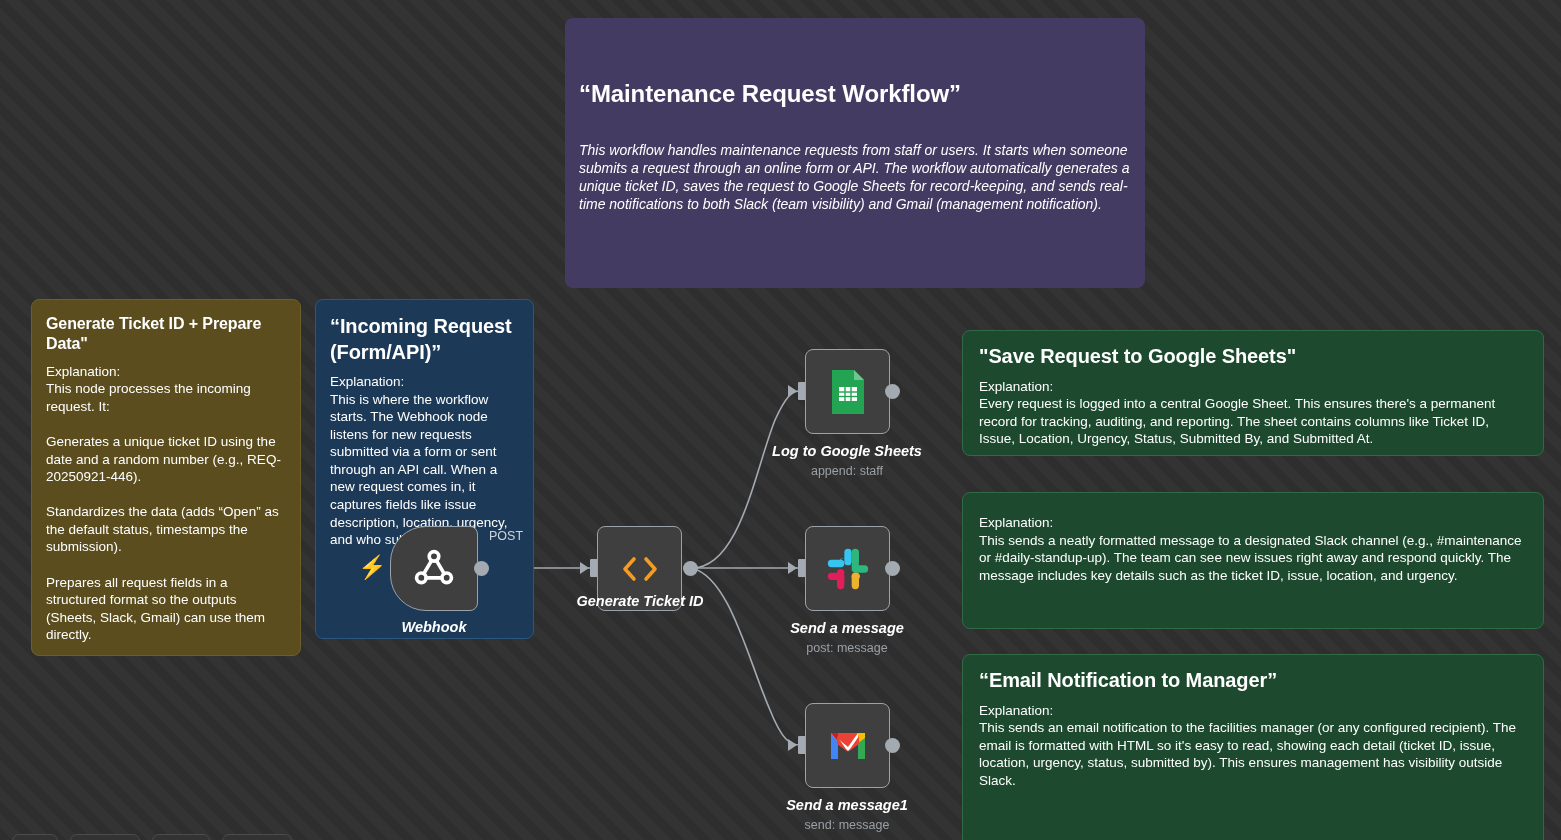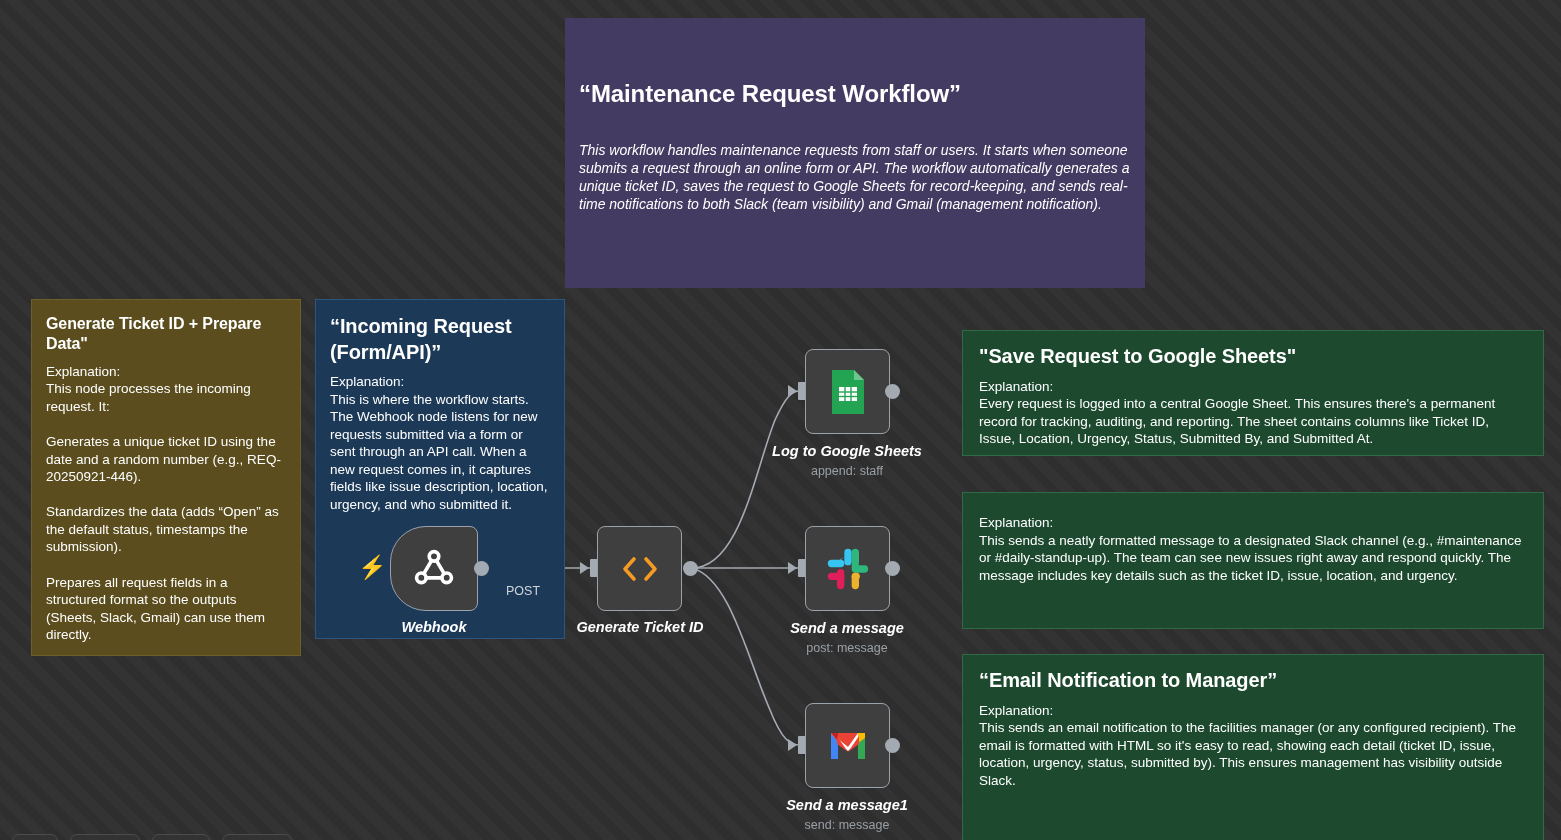--- a/index.html
+++ b/index.html
@@ -21,21 +21,21 @@
     background-image: repeating-linear-gradient(
       45deg,
       #2e2e2e 0px, #2e2e2e 9px,
       #333333 9px, #333333 19px
     );
   }
 
   
   .note {
     position: absolute;
-    border-radius: 0;
+    border-radius: 8px;
     overflow: hidden;
     color: #ffffff;
   }
   .note-title {
     font-weight: bold;
     line-height: 1.28;
     letter-spacing: -0.1px;
   }
   .note-body {
     line-height: 1.30;
@@ -56,21 +56,21 @@
     left: 31px; top: 299px; width: 270px; height: 357px;
     background: #5b4d1d;
     border: 1px solid #6e5f2a;
     padding: 14px 14px 0 14px;
   }
   #note-ticket .note-title { font-size: 16px; }
   #note-ticket .note-body  { font-size: 13.5px; margin-top: 8px; }
 
   
   #note-incoming {
-    left: 315px; top: 299px; width: 250px; height: 340px;
+    left: 315px; top: 299px; width: 219px; height: 340px;
     background: #1c3a58;
     border: 1px solid #2b567e;
     padding: 14px 14px 0 14px;
   }
   #note-incoming .note-title { font-size: 20px; }
   #note-incoming .note-body  { font-size: 13.5px; margin-top: 8px; }
 
   
   .note-green {
     background: #1d4a2e;
@@ -248,33 +248,33 @@
         <circle cx="12" cy="5.4" r="2.5"></circle>
         <circle cx="5.4" cy="16.6" r="2.5"></circle>
         <circle cx="18.6" cy="16.6" r="2.5"></circle>
         <path d="M 10.7 7.6 L 6.7 14.4"></path>
         <path d="M 13.3 7.6 L 17.3 14.4"></path>
         <path d="M 7.9 16.6 L 16.1 16.6"></path>
       </g>
     </svg>
   </div>
   <div class="port-out" style="left:474px; top:561px;"></div>
-  <div class="post-label" style="left:489px; top:584px;margin-left:17px;">POST</div>
+  <div class="post-label" style="left:489px; top:529px;">POST</div>
   <div class="node-label" style="left:434px; top:619px;">Webhook</div>
 
   <div class="arrow-in" style="left:580px; top:562px;"></div>
   <div class="port-in" style="left:590px; top:559px;"></div>
   <div class="node" style="left:597px; top:526px;">
     <svg width="44" height="34" viewBox="0 0 44 34">
       <path d="M 16 7 L 7 17 L 16 27" stroke="#f59b23" stroke-width="3.6" fill="none" stroke-linecap="round" stroke-linejoin="round"></path>
       <path d="M 28 7 L 37 17 L 28 27" stroke="#f59b23" stroke-width="3.6" fill="none" stroke-linecap="round" stroke-linejoin="round"></path>
     </svg>
   </div>
   <div class="port-out" style="left:683px; top:561px;"></div>
-  <div class="node-label" style="left:640px; top:619px;text-align:right;">Generate Ticket ID</div>
+  <div class="node-label" style="left:640px; top:593px;text-align:right;">Generate Ticket ID</div>
 
   <div class="arrow-in" style="left:788px; top:385px;"></div>
   <div class="port-in" style="left:798px; top:382px;"></div>
   <div class="node" style="left:805px; top:349px;">
     <svg width="40" height="48" viewBox="0 0 40 48">
       <path d="M 4 2 L 26 2 L 36 12 L 36 46 L 4 46 Z" fill="#22a453"></path>
       <path d="M 26 2 L 36 12 L 26 12 Z" fill="#6dc78d"></path>
       <rect x="11" y="19" width="18" height="14" fill="#ffffff"></rect>
       <g stroke="#22a453" stroke-width="1.4">
         <line x1="11" y1="24" x2="29" y2="24"></line>

